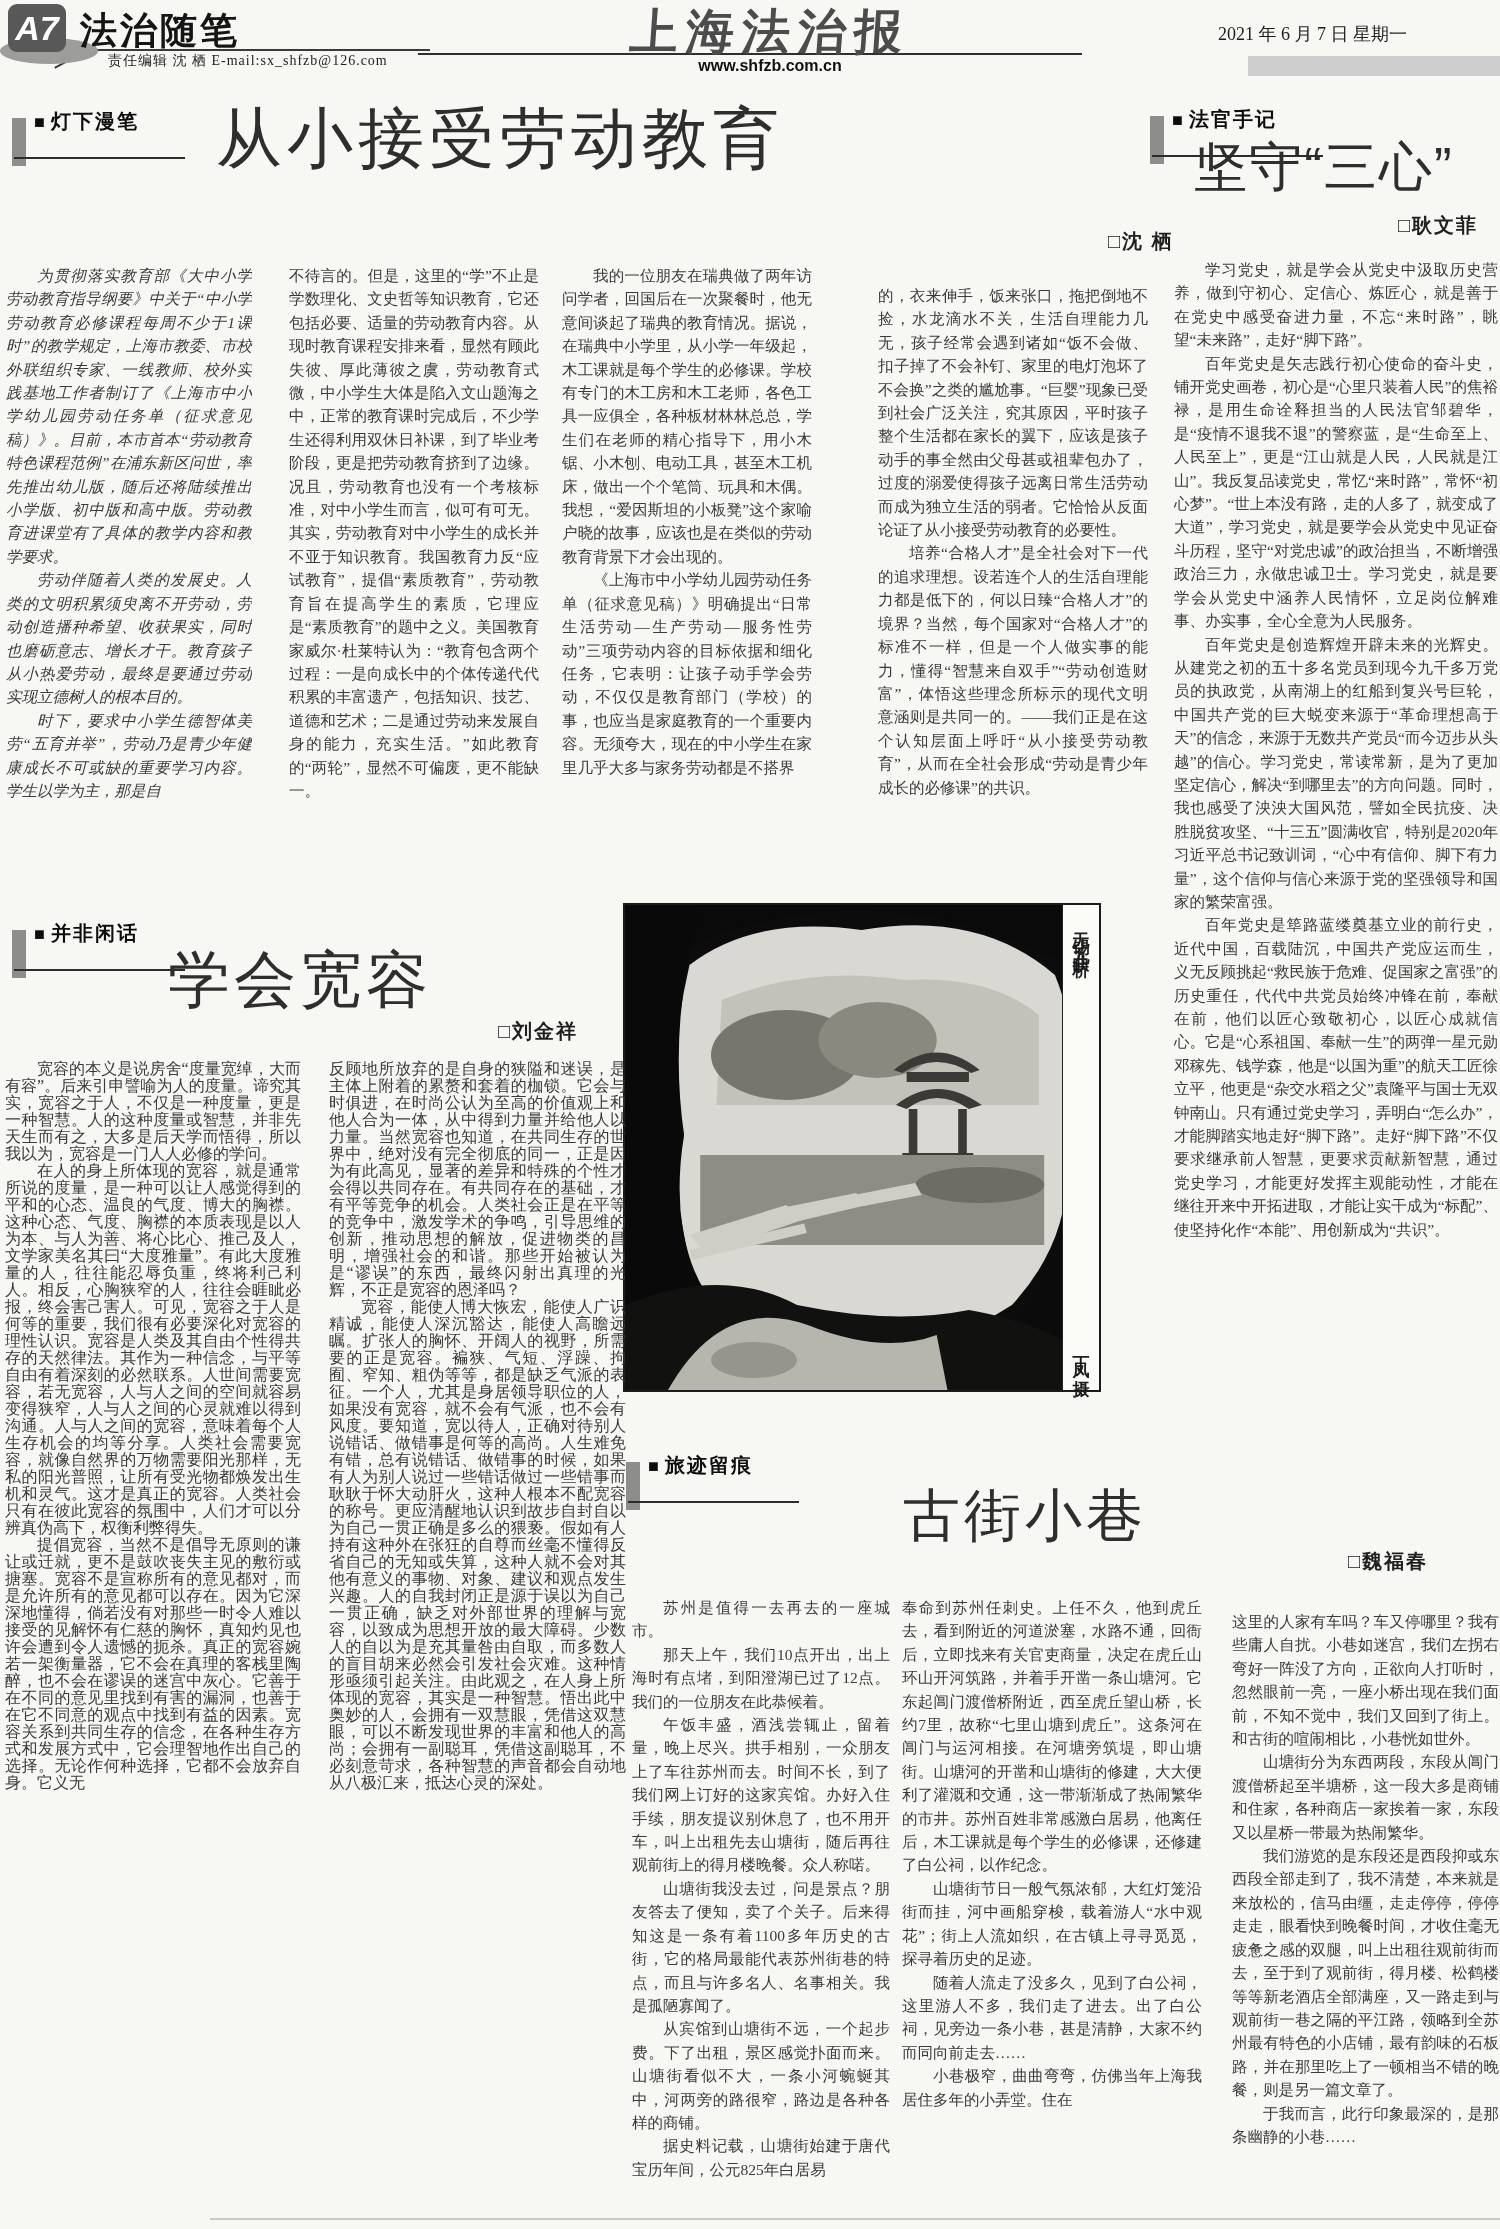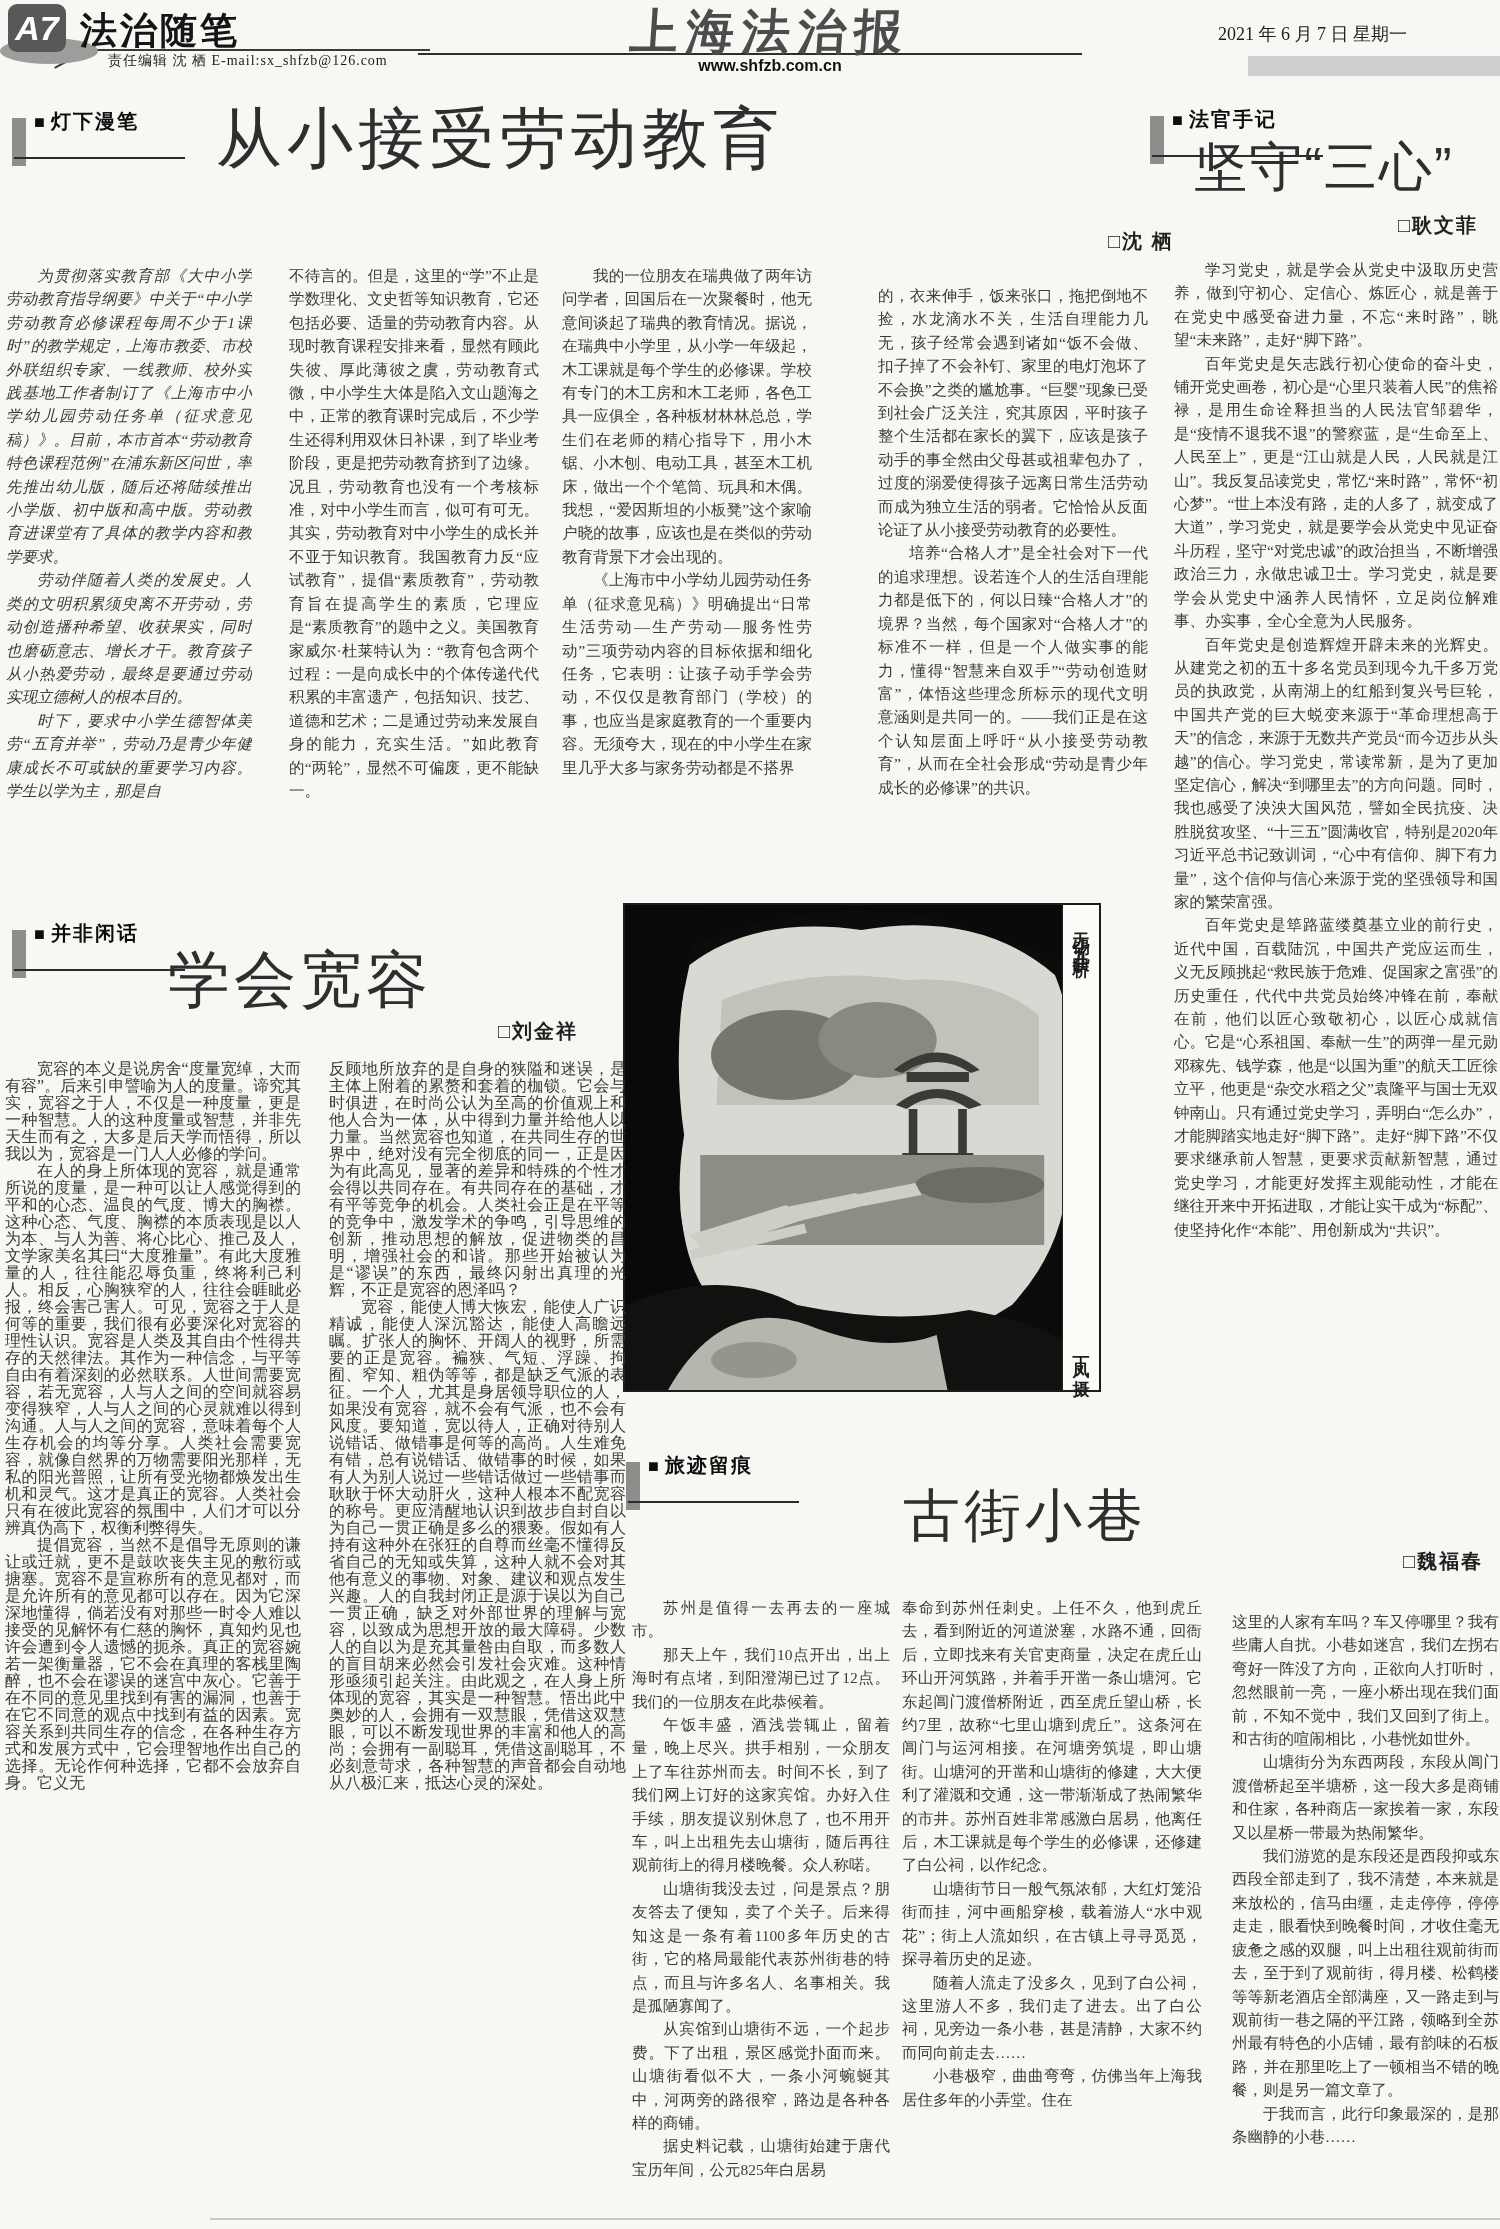--- a/index.html
+++ b/index.html
@@ -151,21 +151,21 @@
   <div class="abs body a3" style="left:329px;top:1060px;width:297px;height:1155px;">
       <p>反顾地所放弃的是自身的狭隘和迷误，是主体上附着的累赘和套着的枷锁。它会与时俱进，在时尚公认为至高的价值观上和他人合为一体，从中得到力量并给他人以力量。当然宽容也知道，在共同生存的世界中，绝对没有完全彻底的同一，正是因为有此高见，显著的差异和特殊的个性才会得以共同存在。有共同存在的基础，才有平等竞争的机会。人类社会正是在平等的竞争中，激发学术的争鸣，引导思维的创新，推动思想的解放，促进物类的昌明，增强社会的和谐。那些开始被认为是“谬误”的东西，最终闪射出真理的光辉，不正是宽容的恩泽吗？</p>
       <p class="ind">宽容，能使人博大恢宏，能使人广识精诚，能使人深沉豁达，能使人高瞻远瞩。扩张人的胸怀、开阔人的视野，所需要的正是宽容。褊狭、气短、浮躁、拘囿、窄知、粗伪等等，都是缺乏气派的表征。一个人，尤其是身居领导职位的人，如果没有宽容，就不会有气派，也不会有风度。要知道，宽以待人，正确对待别人说错话、做错事是何等的高尚。人生难免有错，总有说错话、做错事的时候，如果有人为别人说过一些错话做过一些错事而耿耿于怀大动肝火，这种人根本不配宽容的称号。更应清醒地认识到故步自封自以为自己一贯正确是多么的猥亵。假如有人持有这种外在张狂的自尊而丝毫不懂得反省自己的无知或失算，这种人就不会对其他有意义的事物、对象、建议和观点发生兴趣。人的自我封闭正是源于误以为自己一贯正确，缺乏对外部世界的理解与宽容，以致成为思想开放的最大障碍。少数人的自以为是充其量咎由自取，而多数人的盲目胡来必然会引发社会灾难。这种情形亟须引起关注。由此观之，在人身上所体现的宽容，其实是一种智慧。悟出此中奥妙的人，会拥有一双慧眼，凭借这双慧眼，可以不断发现世界的丰富和他人的高尚；会拥有一副聪耳，凭借这副聪耳，不必刻意苛求，各种智慧的声音都会自动地从八极汇来，抵达心灵的深处。</p>
     </div>
 
   <div class="abs seclab" style="left:628px;top:1452px;">
     <span class="tab"></span>
     <span class="txt">旅迹留痕</span>
   </div>
   <div class="abs title t4">古街小巷</div>
-  <div class="abs byline" style="left:1403px;top:1548px;">□魏福春</div>
+  <div class="abs byline" style="left:1348px;top:1548px;">□魏福春</div>
   <div class="abs body" style="left:632px;top:1596px;width:258px;height:620px;">
       <p class="ind">苏州是值得一去再去的一座城市。</p>
       <p class="ind">那天上午，我们10点开出，出上海时有点堵，到阳澄湖已过了12点。我们的一位朋友在此恭候着。</p>
       <p class="ind">午饭丰盛，酒浅尝辄止，留着量，晚上尽兴。拱手相别，一众朋友上了车往苏州而去。时间不长，到了我们网上订好的这家宾馆。办好入住手续，朋友提议别休息了，也不用开车，叫上出租先去山塘街，随后再往观前街上的得月楼晚餐。众人称喏。</p>
       <p class="ind">山塘街我没去过，问是景点？朋友答去了便知，卖了个关子。后来得知这是一条有着1100多年历史的古街，它的格局最能代表苏州街巷的特点，而且与许多名人、名事相关。我是孤陋寡闻了。</p>
       <p class="ind">从宾馆到山塘街不远，一个起步费。下了出租，景区感觉扑面而来。山塘街看似不大，一条小河蜿蜒其中，河两旁的路很窄，路边是各种各样的商铺。</p>
       <p class="ind">据史料记载，山塘街始建于唐代宝历年间，公元825年白居易</p>
     </div>
   <div class="abs body" style="left:902px;top:1596px;width:300px;height:620px;">
       <p>奉命到苏州任刺史。上任不久，他到虎丘去，看到附近的河道淤塞，水路不通，回衙后，立即找来有关官吏商量，决定在虎丘山环山开河筑路，并着手开凿一条山塘河。它东起阊门渡僧桥附近，西至虎丘望山桥，长约7里，故称“七里山塘到虎丘”。这条河在阊门与运河相接。在河塘旁筑堤，即山塘街。山塘河的开凿和山塘街的修建，大大便利了灌溉和交通，这一带渐渐成了热闹繁华的市井。苏州百姓非常感激白居易，他离任后，木工课就是每个学生的必修课，还修建了白公祠，以作纪念。</p>

